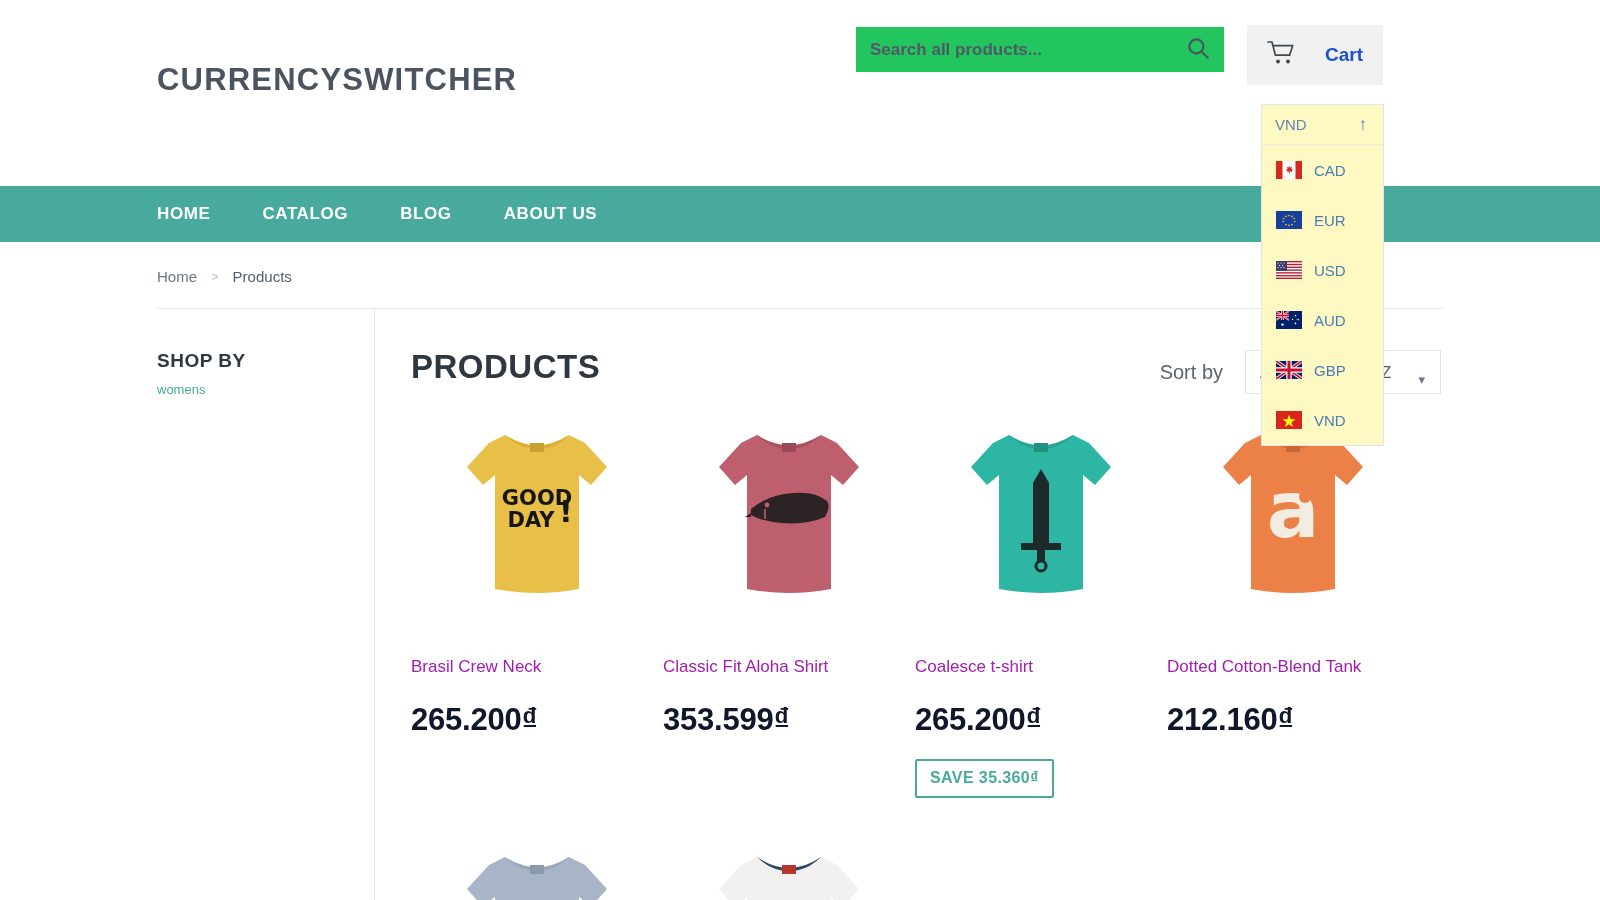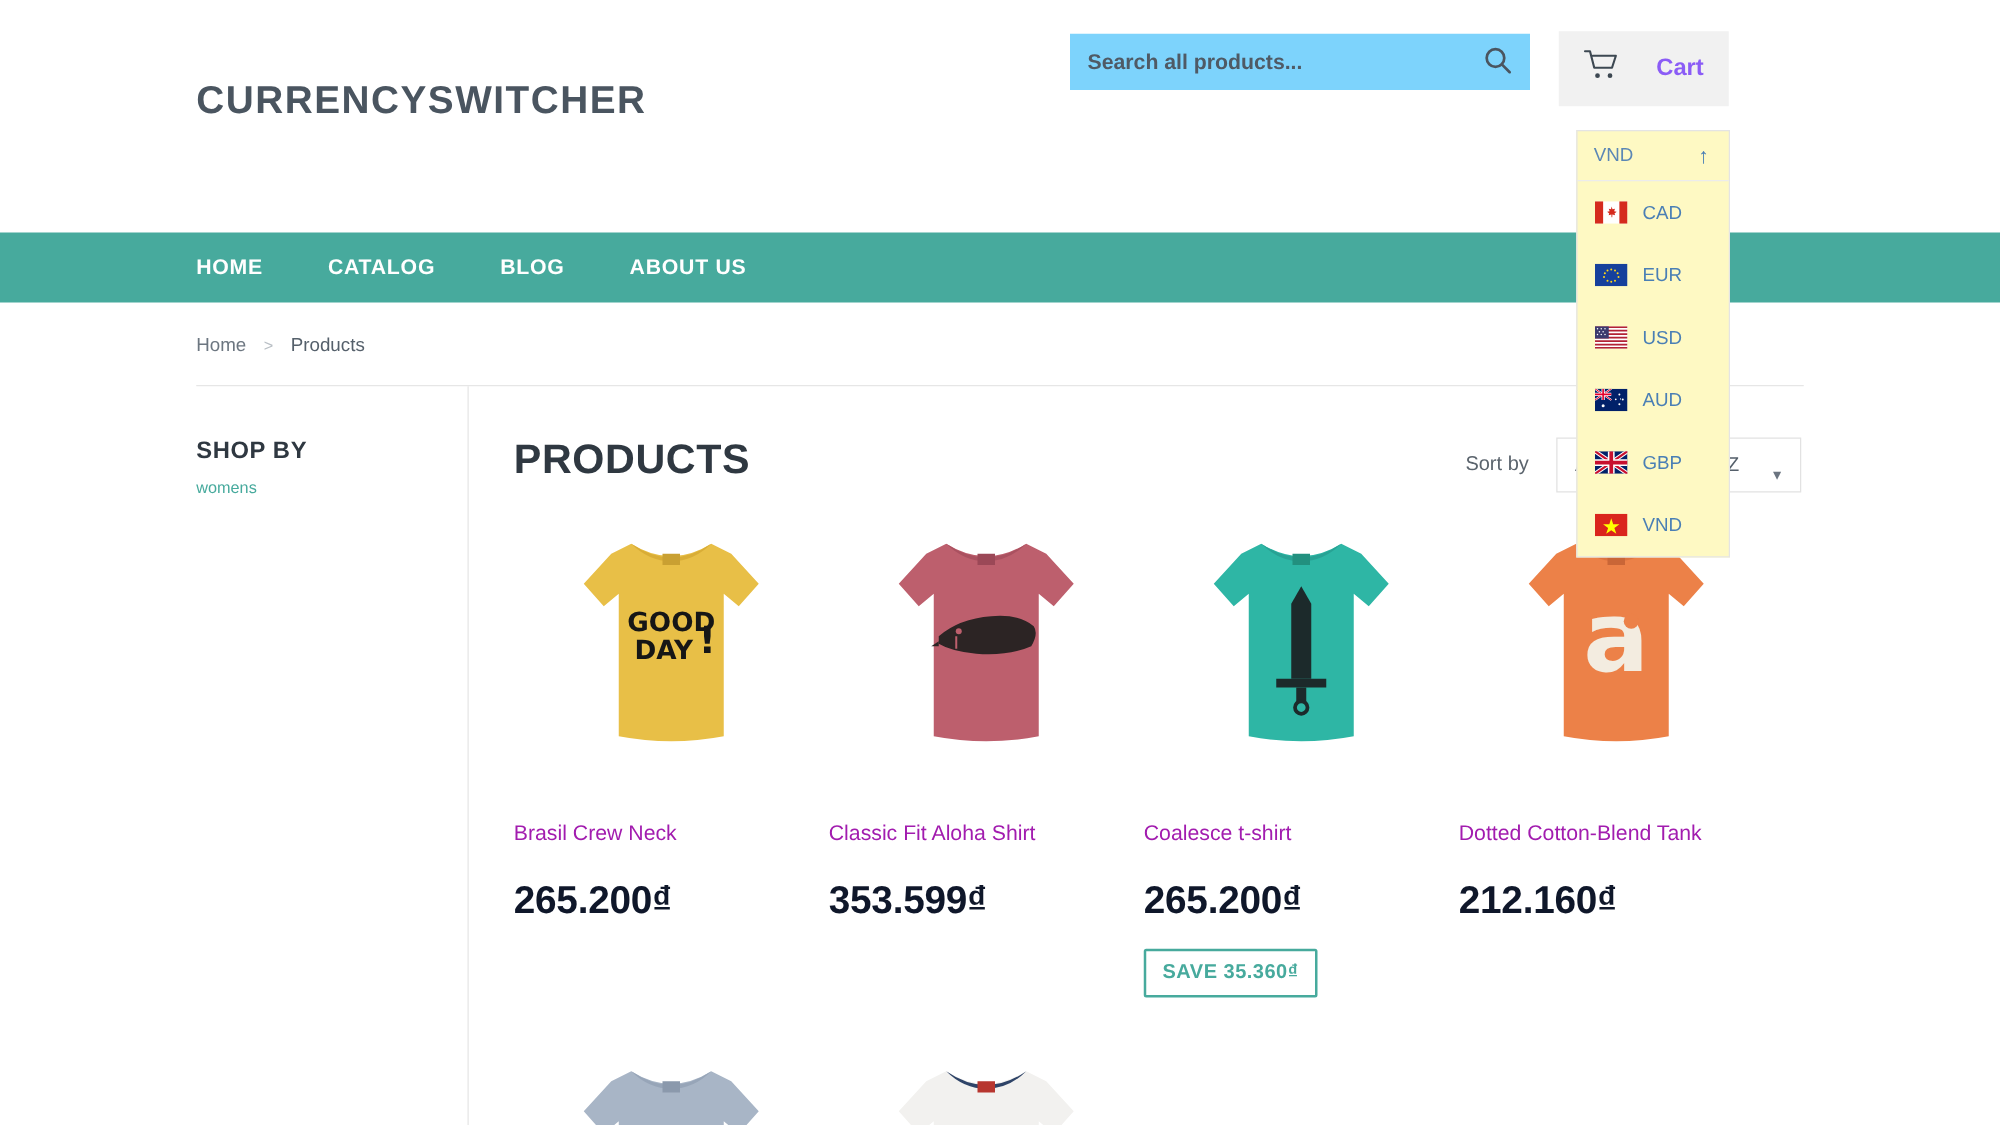--- a/index.html
+++ b/index.html
@@ -26,21 +26,21 @@
     font-size: 31px;
     font-weight: bold;
     letter-spacing: 1.2px;
     color: #4a5560;
     white-space: nowrap;
   }
   .search-wrap {
     position: absolute;
     left: 856px; top: 27px;
     width: 368px; height: 45px;
-    background: #7dd3fc;
+    background: #22c55e;
     display: flex; align-items: center;
   }
   .search-input {
     flex: 1;
     border: none; outline: none; background: transparent;
     font-family: "Liberation Sans", sans-serif;
     font-size: 17px; font-weight: bold;
     color: #4a5560;
     padding: 0 12px 0 14px;
   }
@@ -54,21 +54,21 @@
   .cart-btn {
     position: absolute;
     left: 1247px; top: 25px;
     width: 136px; height: 60px;
     background: #f1f1f1;
     border: none;
     display: flex; align-items: center; justify-content: center;
     gap: 28px;
     cursor: pointer;
     font-family: "Liberation Sans", sans-serif;
-    font-size: 19px; font-weight: bold; color: #8b5cf6;
+    font-size: 19px; font-weight: bold; color: #1d4ed8;
   }
 
   
   .currency {
     position: absolute;
     left: 1261px; top: 104px;
     width: 123px;
     background: #fef9c3;
     border: 1px solid #e4e4e4;
     z-index: 40;
@@ -153,21 +153,21 @@
   .main-head { position: relative; height: 62px; }
   .page-title {
     position: absolute; left: 0; top: 8px;
     font-size: 33px; font-weight: bold;
     letter-spacing: 0.5px; color: #2f3841;
   }
   .sort-wrap {
     position: absolute; right: 0; top: 10px;
     display: flex; align-items: center; gap: 22px;
   }
-  .sort-label { font-size: 16px; color: #5b646d; }
+  .sort-label { font-size: 20px; color: #5b646d; }
   .sort-select {
     width: 196px; height: 44px;
     border: 1px solid #e2e2e2;
     background: #ffffff;
     font-family: "Liberation Sans", sans-serif;
     font-size: 16px; color: #55606b;
     padding: 0 14px;
     appearance: none; -webkit-appearance: none;
     cursor: pointer;
   }

